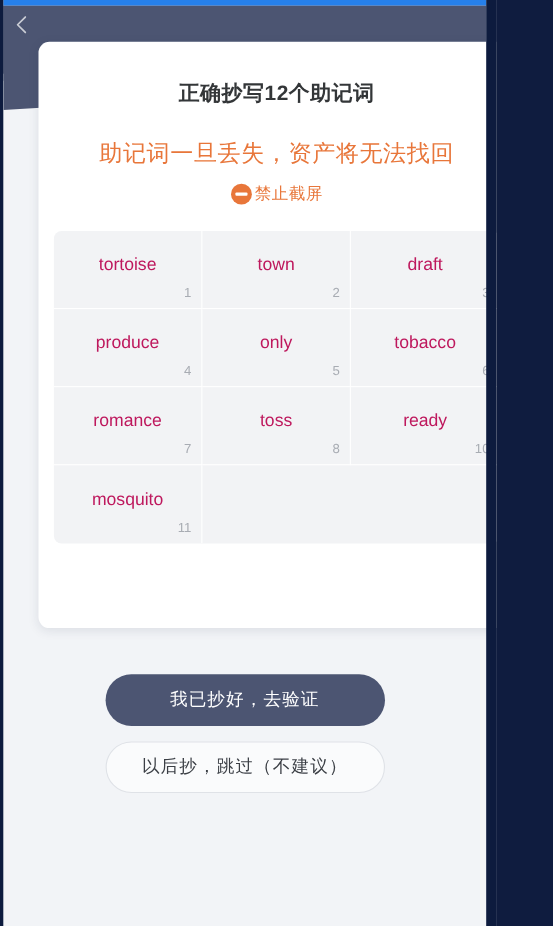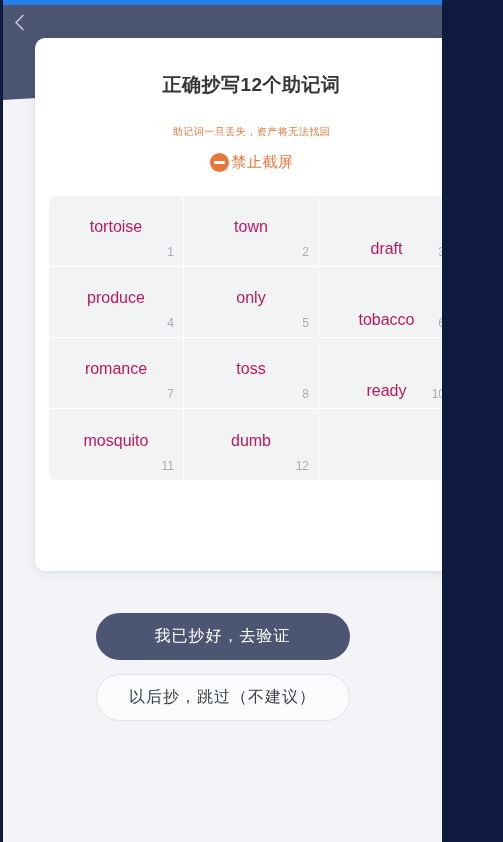--- a/index.html
+++ b/index.html
@@ -102,21 +102,21 @@
     text-align: center;
     font-size: 19px;
     font-weight: bold;
     color: #333638;
     letter-spacing: 0.5px;
     margin-top: 34px;
   }
 
   .card-warning {
     text-align: center;
-    font-size: 10px;
+    font-size: 21px;
     color: #e8763a;
     letter-spacing: 0.5px;
     margin-top: 27px;
   }
 
   .no-screenshot {
     display: flex;
     align-items: center;
     justify-content: center;
     gap: 3px;
@@ -158,21 +158,21 @@
   .word-cell {
     position: relative;
     height: 71px;
     display: flex;
     align-items: center;
     justify-content: center;
     border-right: 1px solid #ffffff;
     border-bottom: 1px solid #ffffff;
     cursor: default;
   }
-  .word-cell:nth-child(3n) { border-right: none; align-items: flex-end; }
+  .word-cell:nth-child(3n) { border-right: none; }
   .word-cell:nth-child(n+10) { border-bottom: none; }
 
   .word-text {
     font-size: 16px;
     color: #be185d;
     padding-bottom: 8px;
   }
   .word-index {
     position: absolute;
     right: 9px;
@@ -284,24 +284,20 @@
           <span class="word-index">8</span>
         </div>
         <div class="word-cell">
           <span class="word-text">ready</span>
           <span class="word-index">10</span>
         </div>
         <div class="word-cell">
           <span class="word-text">mosquito</span>
           <span class="word-index">11</span>
         </div>
-        <div class="word-cell">
-          <span class="word-text">dumb</span>
-          <span class="word-index">12</span>
-        </div>
       </div>
 
   </div>
 
   <div class="actions">
     <button class="btn btn-primary">我已抄好，去验证</button>
     <button class="btn btn-secondary">以后抄，跳过（不建议）</button>
   </div>
 
 </div>

